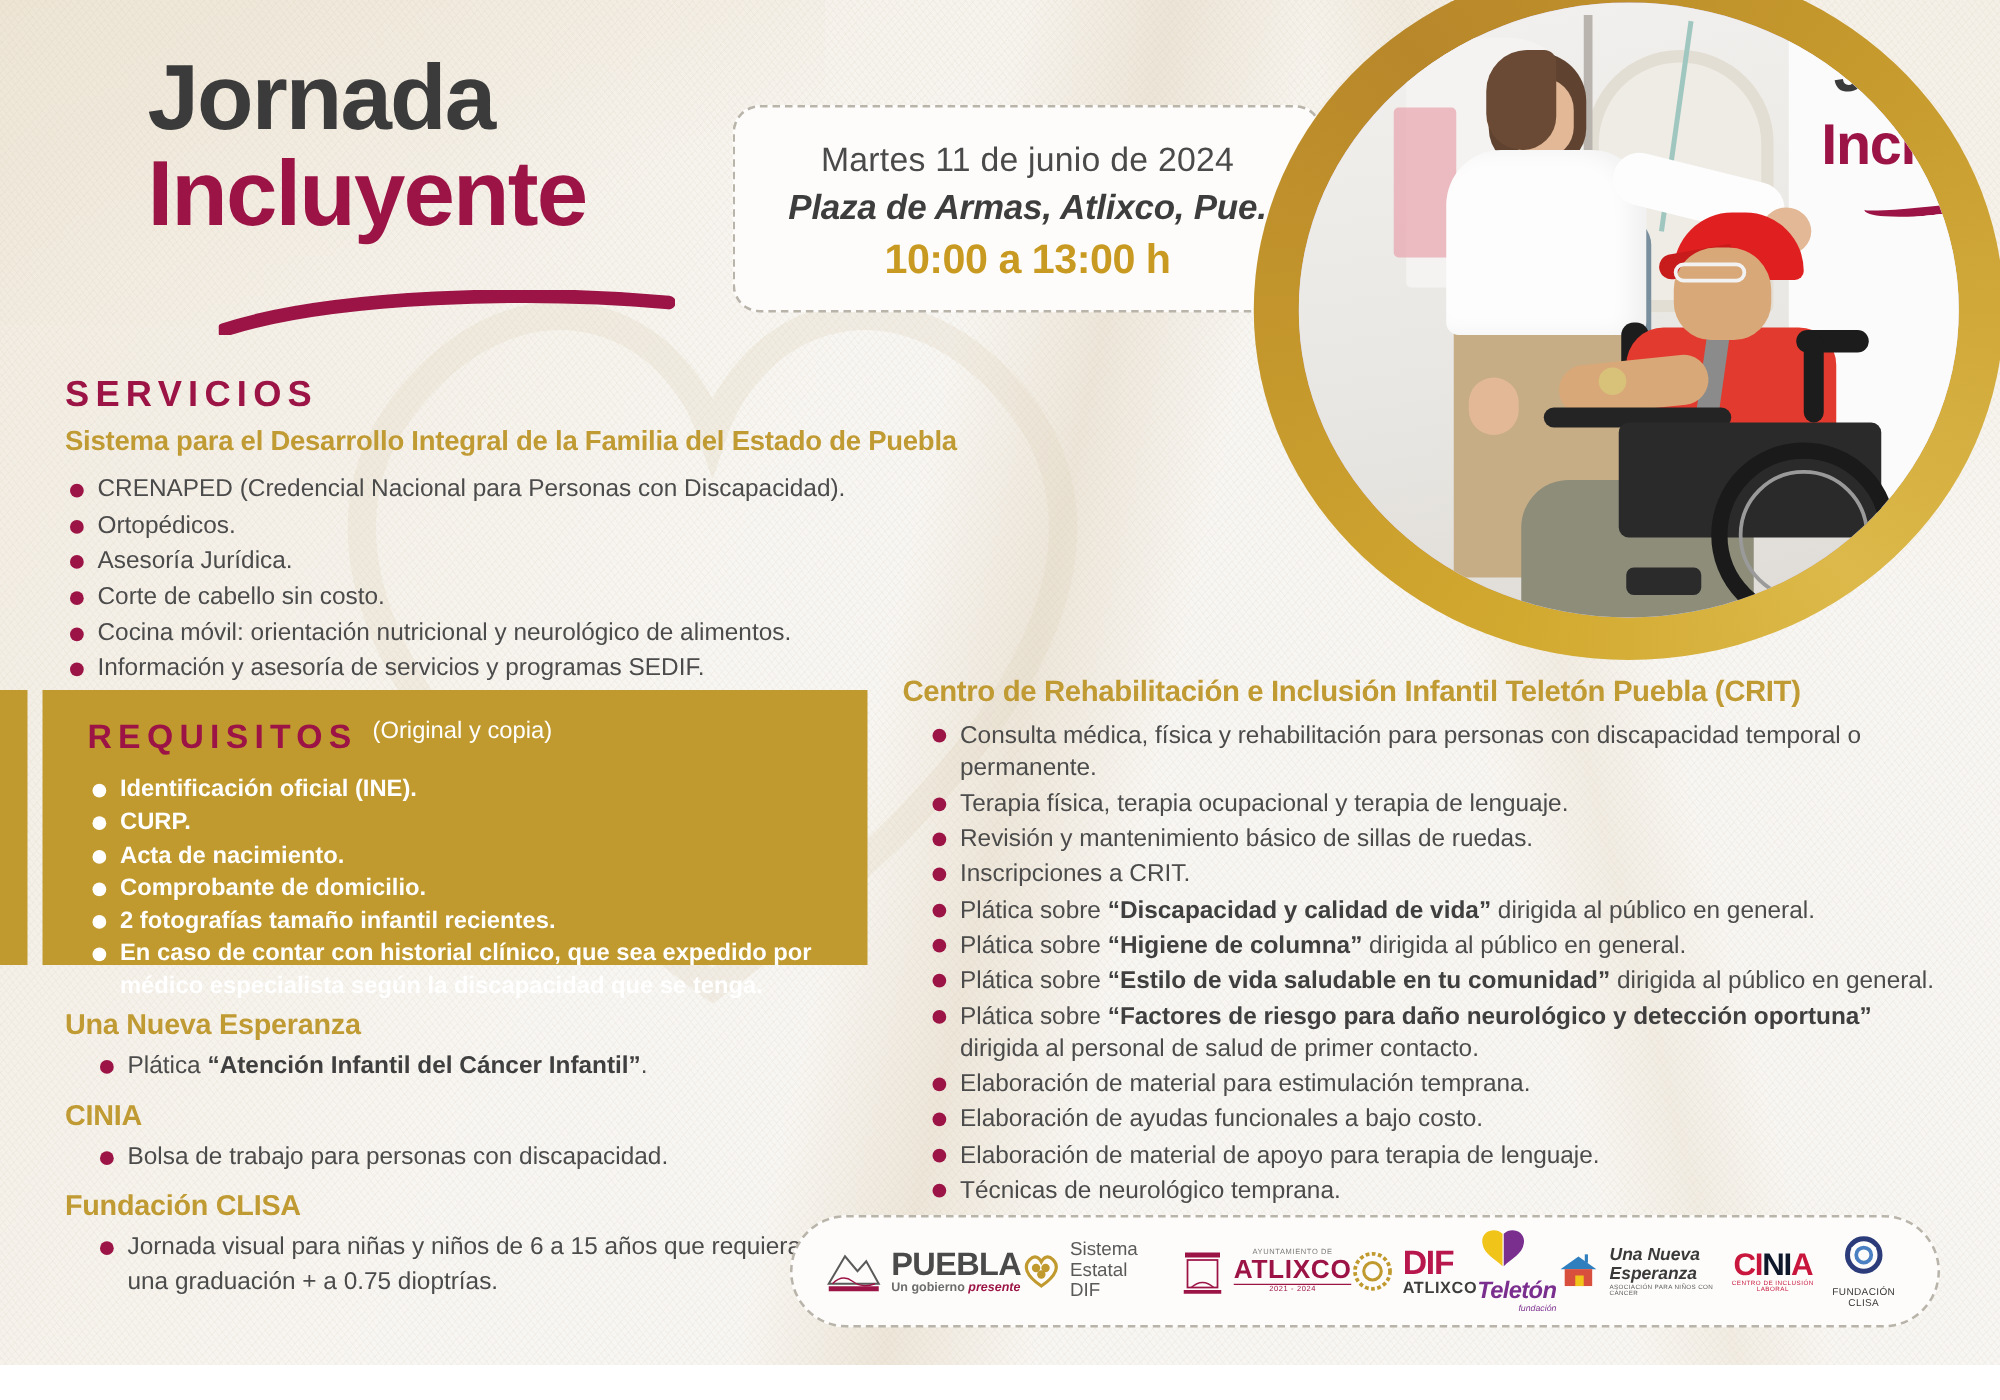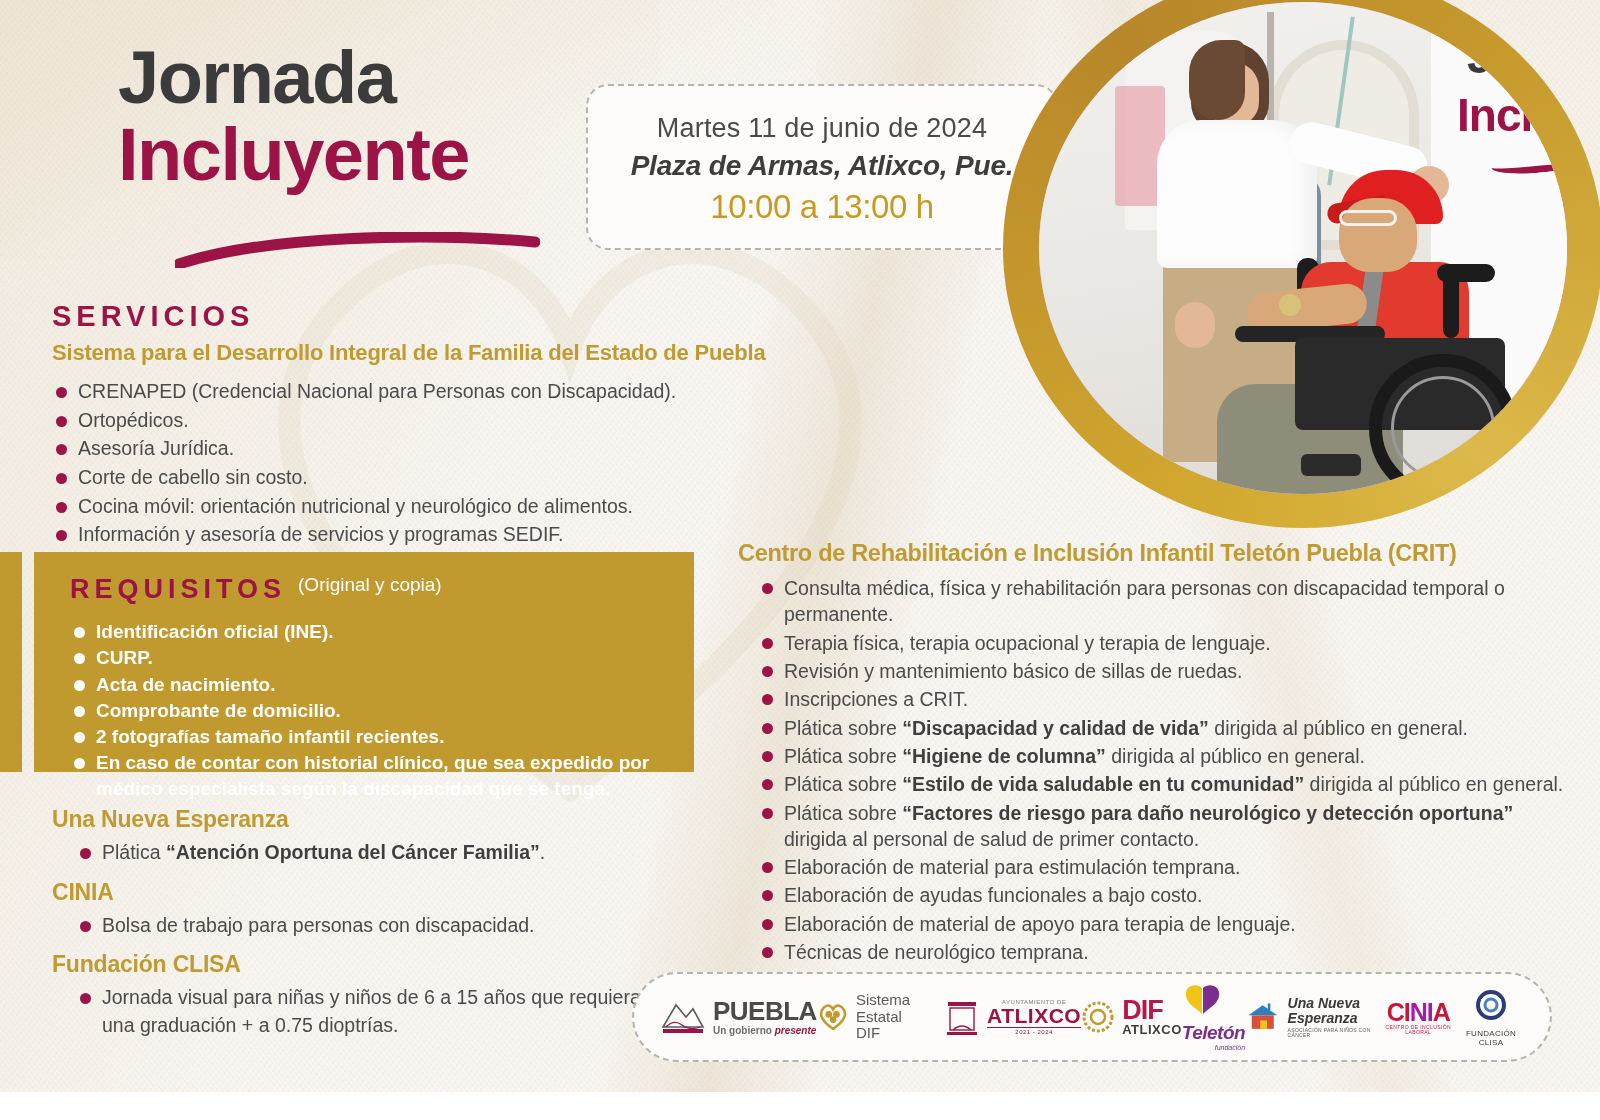--- a/index.html
+++ b/index.html
@@ -109,21 +109,21 @@
     font-size: 28px;
     font-weight: 700;
     font-style: italic;
     color: #3d3d3d;
     letter-spacing: -.2px;
     line-height: 1.3;
     margin-top: 2px;
   }
   .date-card .d3 {
     font-size: 33px;
-    font-weight: 400;
+    font-weight: 700;
     color: #c99a22;
     letter-spacing: -.4px;
     margin-top: 4px;
   }
 
   
   .photo-wrap {
     position: absolute;
     left: 1003px; top: -32px;
     width: 600px; height: 560px;
@@ -273,21 +273,21 @@
     margin-top: 12px;
     letter-spacing: -.2px;
   }
   .org-title.first { margin-top: 0; }
   .orgs ul.bl li { font-size: 19.5px; }
   .orgs ul.bl { margin-top: 6px; margin-left: 24px; }
   .orgs ul.bl li::before { top: 9px; }
   b.q { font-weight: 700; color: #3f3f3f; }
 
   
-  .crit { position: absolute; left: 738px; top: 540px; width: 828px; }
+  .crit { position: absolute; left: 722px; top: 540px; width: 828px; }
   .crit-title {
     font-size: 23.5px;
     font-weight: 700;
     color: #c09a32;
     letter-spacing: -.3px;
   }
   .crit ul.bl { margin-top: 8px; margin-left: 20px; }
   .crit ul.bl li { font-size: 19.5px; line-height: 1.35; margin-bottom: 2px; }
   .crit ul.bl li::before { top: 8px; }
 
@@ -321,21 +321,21 @@
   .lg-difatl-1 { font-size: 27px; font-weight: 700; color: #b8174d; letter-spacing: -1px; line-height: .9; }
   .lg-difatl-2 { font-size: 13px; font-weight: 700; color: #3d3d3d; letter-spacing: .5px; }
 
   .lg-tele-1 { font-size: 19px; font-weight: 700; font-style: italic; color: #7a2f8f; letter-spacing: -.5px; }
   .lg-tele-2 { font-size: 7px; font-style: italic; color: #7a2f8f; text-align: right; }
 
   .lg-une-1 { font-size: 14px; font-weight: 700; font-style: italic; color: #3a3a3a; line-height: 1.05; }
   .lg-une-2 { font-size: 5px; color: #5a5a5a; letter-spacing: .3px; margin-top: 2px; }
 
   .lg-cinia-1 { font-size: 25px; font-weight: 700; color: #c8163c; letter-spacing: -1px; line-height: 1; }
-  .lg-cinia-1 .nn { color: #a21caf; }
+  .lg-cinia-1 .nn { color: #0f172a; }
   .lg-cinia-2 { font-size: 5px; color: #c8163c; letter-spacing: .4px; }
 
   .lg-clisa-2 { font-size: 8px; color: #3a3a3a; letter-spacing: .3px; text-align: center; margin-top: 3px; }
 </style>
 </head>
 <body>
 
 <div id="poster">
 
   <div class="bg-base"></div>
@@ -431,21 +431,21 @@
         <li>Comprobante de domicilio.</li>
         <li>2 fotografías tamaño infantil recientes.</li>
         <li>En caso de contar con historial clínico, que sea expedido por médico especialista según la discapacidad que se tenga.</li>
       </ul>
   </div>
 
   <div class="orgs">
     <div>
       <div class="org-title first">Una Nueva Esperanza</div>
       <ul class="bl">
-          <li>Plática <b class="q">“Atención Oportuna del Cáncer Familia”</b>.</li>
+          <li>Plática <b class="q">“Atención Infantil del Cáncer Infantil”</b>.</li>
         </ul>
     </div>
     <div>
       <div class="org-title">CINIA</div>
       <ul class="bl">
           <li>Bolsa de trabajo para personas con discapacidad.</li>
         </ul>
     </div>
     <div>
       <div class="org-title">Fundación CLISA</div>

